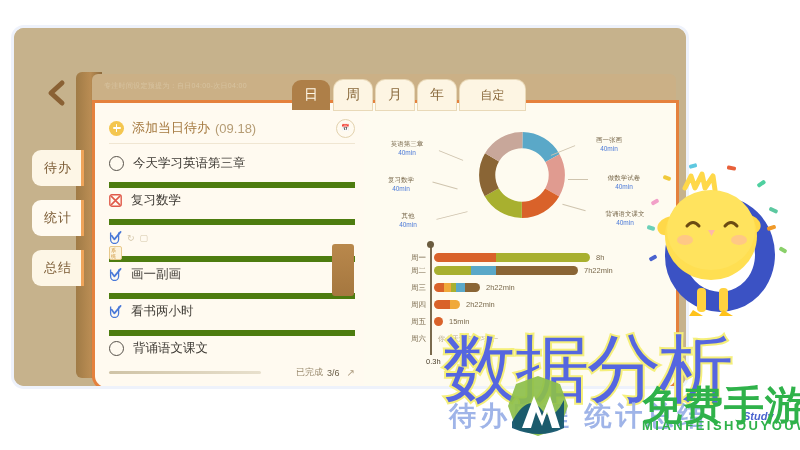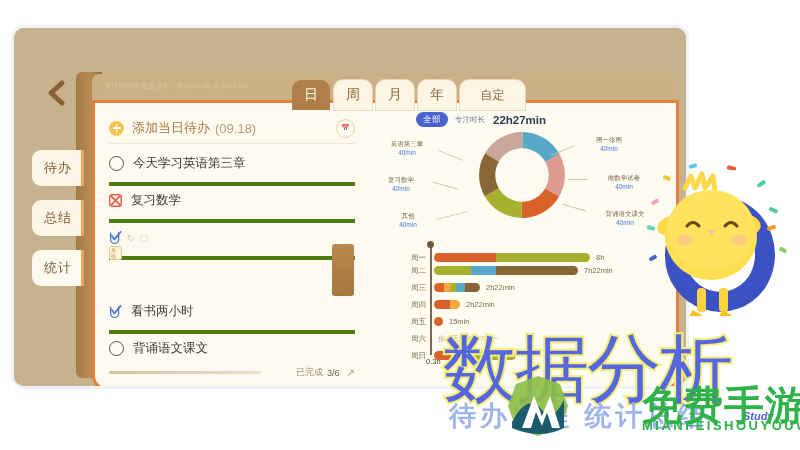--- a/index.html
+++ b/index.html
@@ -98,21 +98,21 @@
   .add-date{margin-left:5px;font-size:13px;color:#b59c74;}
   .calbtn{
     margin-left:auto;width:17px;height:17px;border-radius:50%;
     border:1px solid #e3d2ae;color:#c3a878;font-size:7px;
     display:flex;align-items:center;justify-content:center;cursor:pointer;
   }
 
   .todo{
     position:absolute;left:14px;right:12px;height:37px;
     display:flex;align-items:center;
-    border-bottom:4px solid #4d7c0f;
+    border-bottom:6px solid #4d7c0f;
   }
   .cbox{width:13px;height:13px;flex:0 0 auto;position:relative;}
   .cbox.empty{border:1.5px solid #56514a;border-radius:50%;}
   .cbox.check svg,.cbox.cross svg{display:block}
   .todo-text{margin-left:9px;font-size:12.5px;color:#3e3a34;white-space:nowrap;}
   .todo-text .hl{color:#4a79d8;}
   .badge-sm{
     position:absolute;left:0px;top:15px;font-size:5px;color:#c98b2a;
     border:1px solid #e8c98c;border-radius:2px;padding:0 1px;background:#fdf3dc;
   }
@@ -190,25 +190,25 @@
     <div class="back-btn">
       <svg width="34" height="34" viewBox="0 0 34 34">
         <path d="M22 7 L11 17 L22 27" fill="none" stroke="#8a6134" stroke-width="5" stroke-linecap="round" stroke-linejoin="round"></path>
       </svg>
     </div>
 
     <div class="rail">
       <div class="rail-item">
         <span>待办</span>
       </div>
+      <div class="rail-item sel">
+        <span>统计</span>
+      </div>
       <div class="rail-item">
         <span>总结</span>
-      </div>
-      <div class="rail-item sel">
-        <span>统计</span>
       </div>
     </div>
 
     <div class="notebook">
       <div class="spine"></div>
       <div class="header-strip">
         <div class="header-note">专注时间设定预提为：自日04:00-次日04:00</div>
       </div>
       <div class="spine-band"></div>
 
@@ -258,20 +258,29 @@
             <svg width="13" height="13" viewBox="0 0 13 13">
               <path d="M1.6 1.6 L1.6 8.5 A4 4 0 0 0 9.6 8.5 L9.6 1.6" fill="none" stroke="#4a79d8" stroke-width="1.3"></path>
               <path d="M2.6 4.6 L5.4 8.4 L11.6 0.9" fill="none" stroke="#4a79d8" stroke-width="1.7" stroke-linecap="round" stroke-linejoin="round"></path>
             </svg>
             <div class="badge-sm">系统</div>
           </div>
           <span class="mini-ico">↻</span>
           <span class="mini-ico">▢</span>
         </div>
 
+        <div class="todo" style="top:153px">
+          <div class="cbox check">
+            <svg width="13" height="13" viewBox="0 0 13 13">
+              <path d="M1.6 1.6 L1.6 8.5 A4 4 0 0 0 9.6 8.5 L9.6 1.6" fill="none" stroke="#4a79d8" stroke-width="1.3"></path>
+              <path d="M2.6 4.6 L5.4 8.4 L11.6 0.9" fill="none" stroke="#4a79d8" stroke-width="1.7" stroke-linecap="round" stroke-linejoin="round"></path>
+            </svg>
+          </div>
+          <div class="todo-text">画一副画</div>
+        </div>
 
         <div class="todo" style="top:190px">
           <div class="cbox check">
             <svg width="13" height="13" viewBox="0 0 13 13">
               <path d="M1.6 1.6 L1.6 8.5 A4 4 0 0 0 9.6 8.5 L9.6 1.6" fill="none" stroke="#4a79d8" stroke-width="1.3"></path>
               <path d="M2.6 4.6 L5.4 8.4 L11.6 0.9" fill="none" stroke="#4a79d8" stroke-width="1.7" stroke-linecap="round" stroke-linejoin="round"></path>
             </svg>
           </div>
           <div class="todo-text">看书两小时</div>
         </div>
@@ -284,25 +293,20 @@
         <div class="progress-wrap">
           <div class="pbar"></div>
           <div class="done-label">已完成</div>
           <div class="done-num">3/6</div>
           <div class="share-ico">↗</div>
         </div>
       </div>
 
       <div class="page page-right">
 
-        <div class="stat-head">
-          <div class="pill">全部</div>
-          <div class="stat-sub">专注时长</div>
-          <div class="stat-total">22h27min</div>
-        </div>
 
         <div class="donut-wrap">
           <svg class="donut" width="92" height="92" viewBox="0 0 42 42">
             <circle cx="21" cy="21" r="15.9" fill="none" stroke="#5aa8c8" stroke-width="7.4" stroke-dasharray="16.67 83.33" stroke-dashoffset="25"></circle>
             <circle cx="21" cy="21" r="15.9" fill="none" stroke="#e09b90" stroke-width="7.4" stroke-dasharray="16.67 83.33" stroke-dashoffset="8.33"></circle>
             <circle cx="21" cy="21" r="15.9" fill="none" stroke="#d9622a" stroke-width="7.4" stroke-dasharray="16.67 83.33" stroke-dashoffset="91.66"></circle>
             <circle cx="21" cy="21" r="15.9" fill="none" stroke="#a8b02f" stroke-width="7.4" stroke-dasharray="16.67 83.33" stroke-dashoffset="74.99"></circle>
             <circle cx="21" cy="21" r="15.9" fill="none" stroke="#8a6535" stroke-width="7.4" stroke-dasharray="16.67 83.33" stroke-dashoffset="58.32"></circle>
             <circle cx="21" cy="21" r="15.9" fill="none" stroke="#c8a79a" stroke-width="7.4" stroke-dasharray="16.67 83.33" stroke-dashoffset="41.65"></circle>
           </svg>
@@ -395,27 +399,20 @@
               <div class="bseg" style="width:100%;background:#d9622a"></div>
             </div>
             <div class="bval">15min</div>
           </div>
 
           <div class="brow" style="top:89px">
             <div class="bname">周六</div>
             <div class="bnote">你今天没有自习哦~</div>
           </div>
 
-          <div class="brow" style="top:106px">
-            <div class="bname">周日</div>
-            <div class="btrack" style="width:82px">
-              <div class="bseg" style="width:40%;background:#d9622a"></div>
-              <div class="bseg" style="width:60%;background:#a8b02f"></div>
-            </div>
-          </div>
         </div>
 
       </div>
     </div>
   </div>
 
   <div class="mascot">
     <svg width="160" height="175" viewBox="0 0 160 175">
       <path d="M30 95 A45 48 0 1 1 112 122 A45 46 0 0 1 30 95 Z" fill="none" stroke="#3b52c4" stroke-width="20" stroke-linecap="round"></path>
       <rect x="52" y="128" width="9" height="24" rx="4" fill="#ffd23f"></rect>

